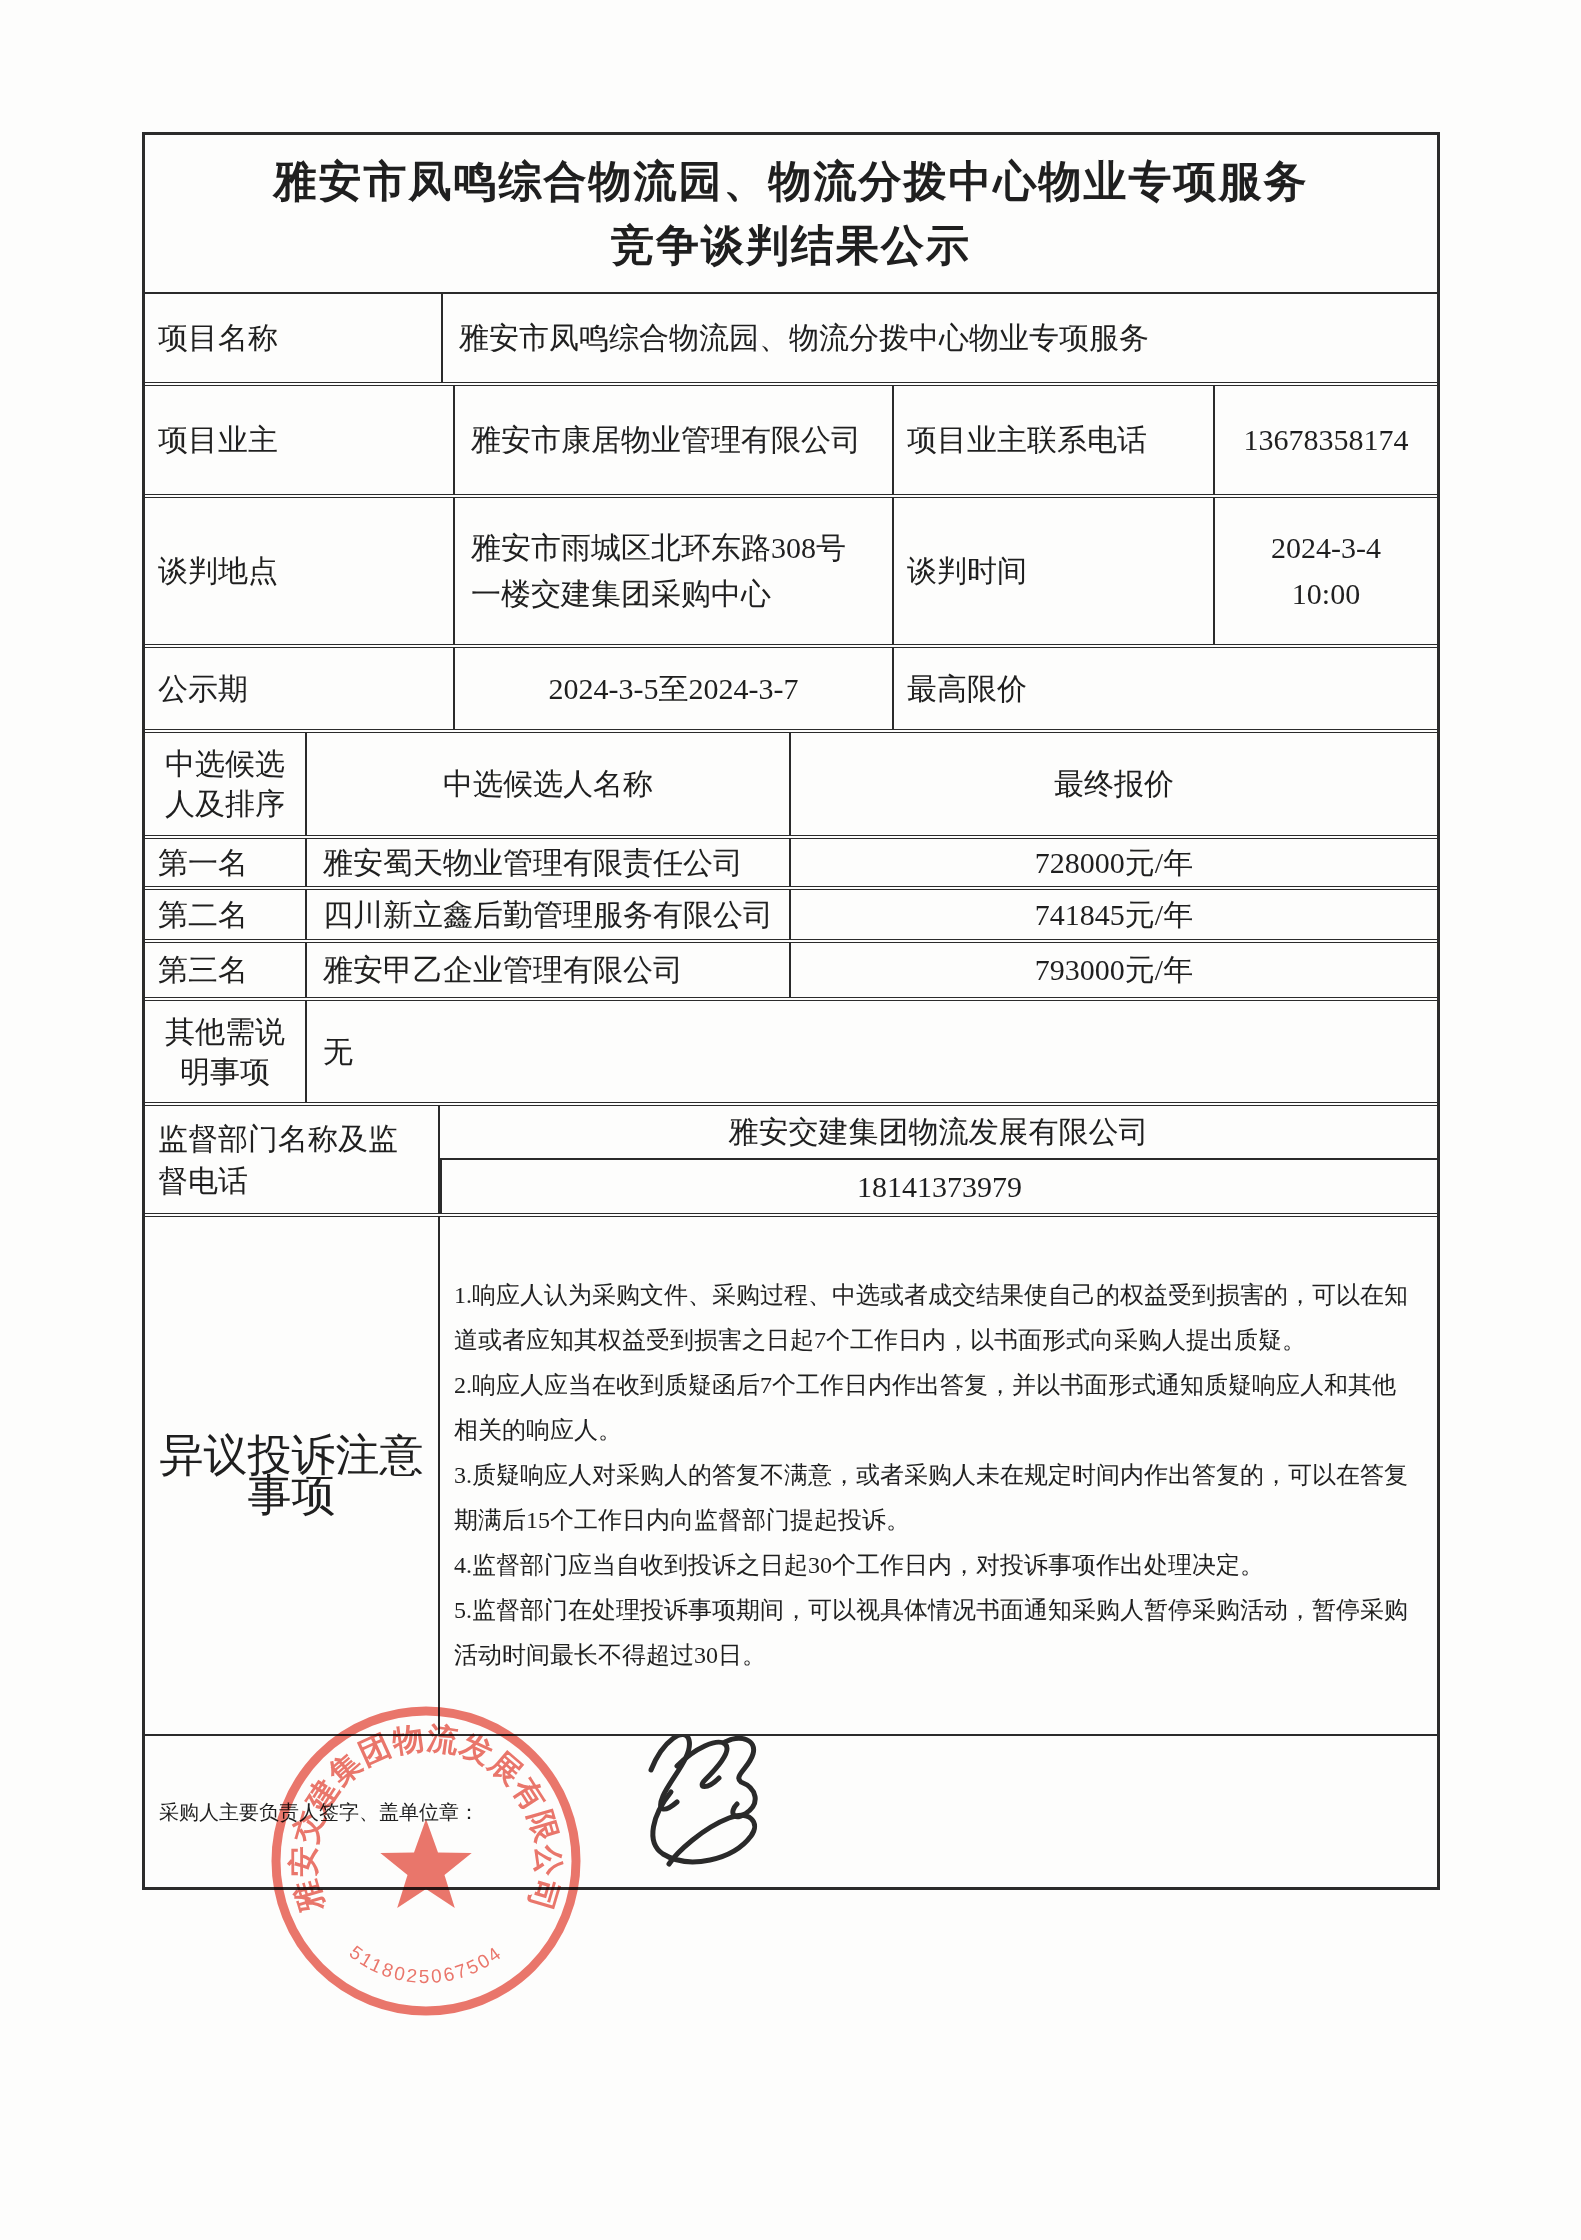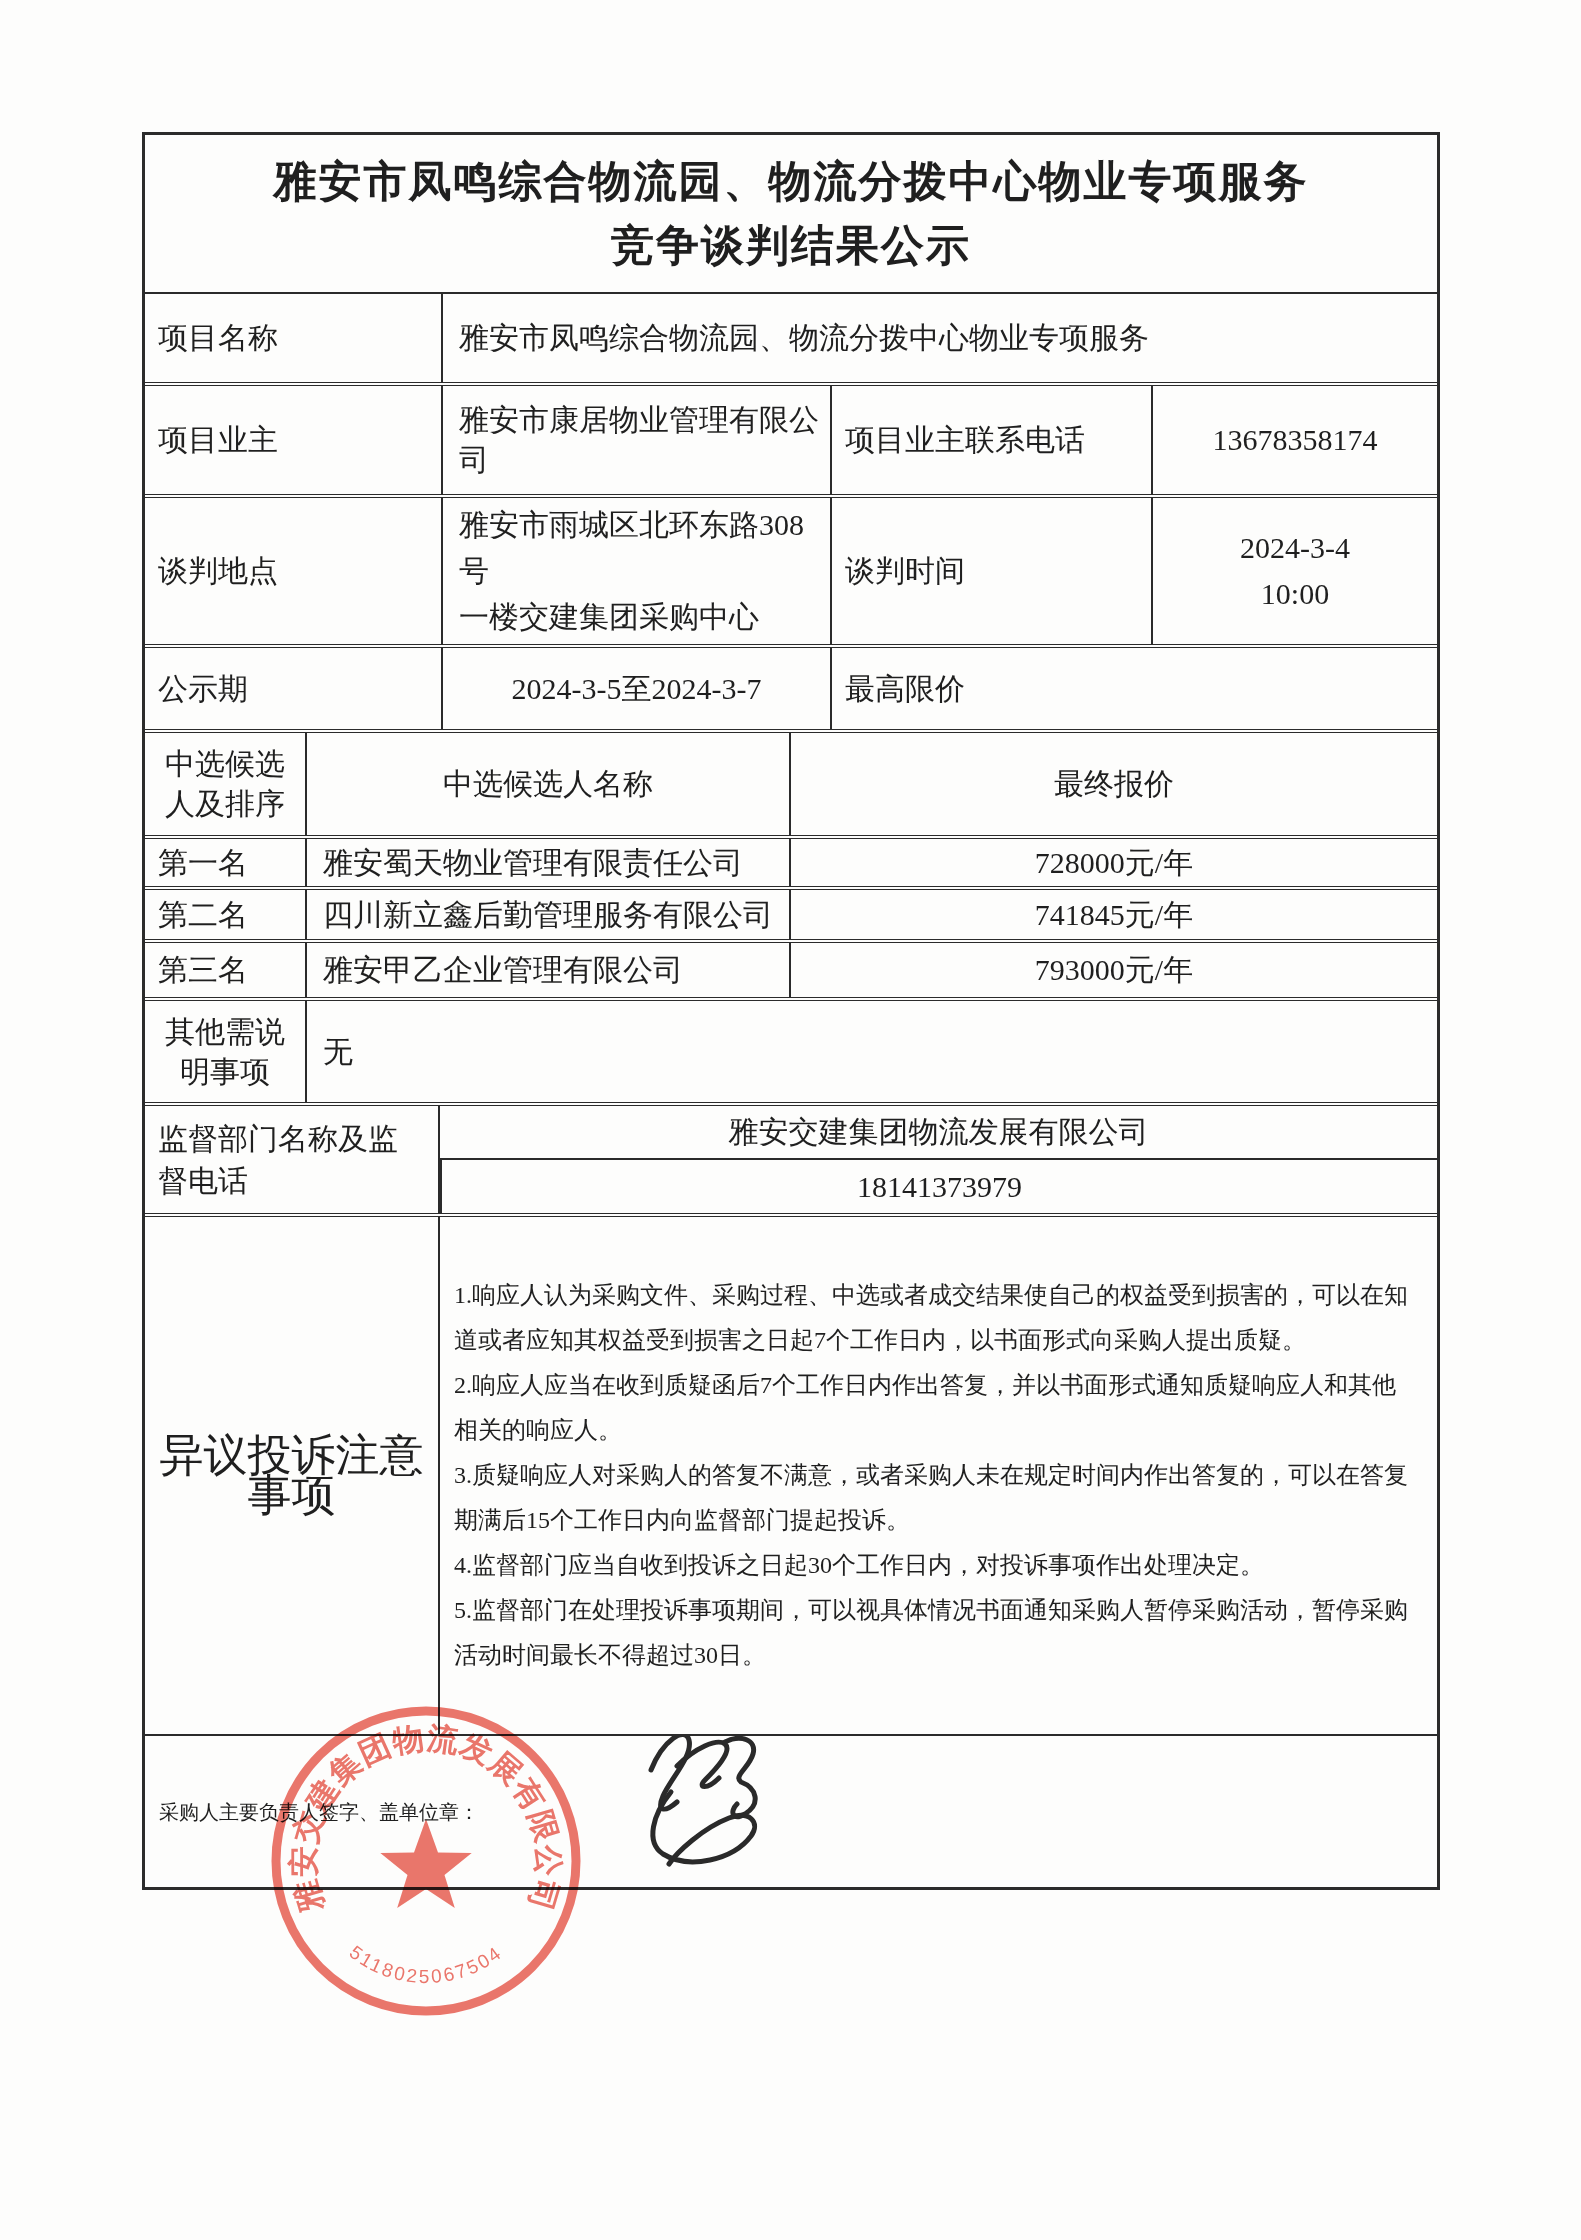--- a/index.html
+++ b/index.html
@@ -19,21 +19,21 @@
   .sep-thin { border-top:2px solid #2b2b2b; }
   .cell {
     box-sizing:border-box; display:flex; align-items:center;
     font-size:30px; line-height:40px; overflow:hidden;
   }
   .cell + .cell { border-left:2px solid #2b2b2b; }
   .lab { padding-left:13px; padding-right:24px; }
   .ctr { justify-content:center; text-align:center; }
   .grow { flex:1 1 auto; }
   .w-c1 { width:296px; flex:none; }
-  .w-c2 { width:389px; flex:none; }
+  .w-c2 { width:439px; flex:none;margin-left:12px; }
   .w-c3 { width:321px; flex:none; }
   .w-r1 { width:160px; flex:none; }
   .w-r2 { width:484px; flex:none; }
   .w-s1 { width:293px; flex:none; }
   .title-cell {
     flex-direction:column; justify-content:center; width:100%;
     font-size:43px; font-weight:bold; line-height:64px;
     letter-spacing:2px; text-align:center; padding:4px 10px;
     box-sizing:border-box;
   }

